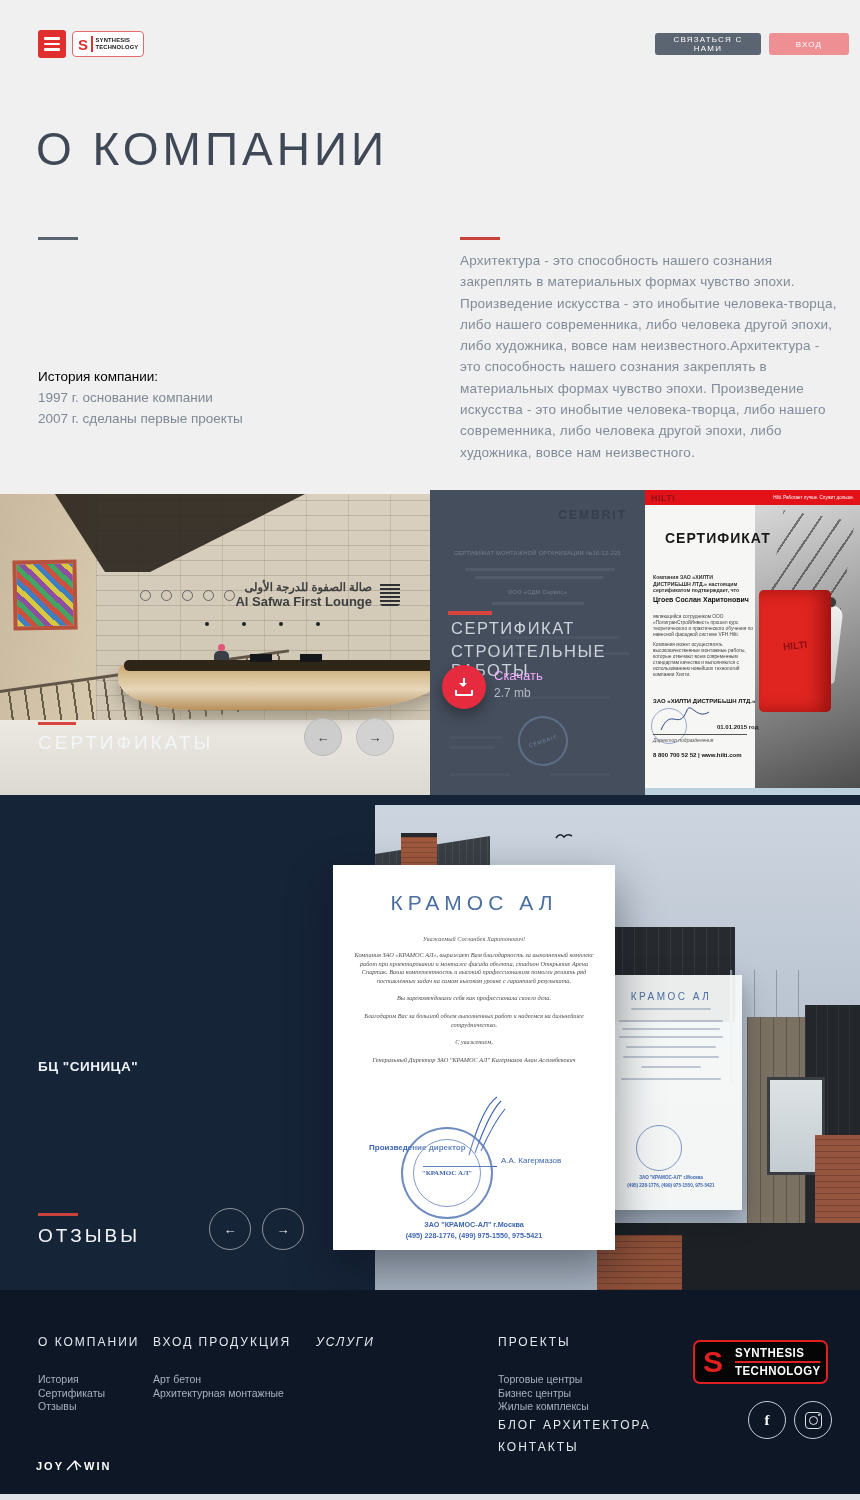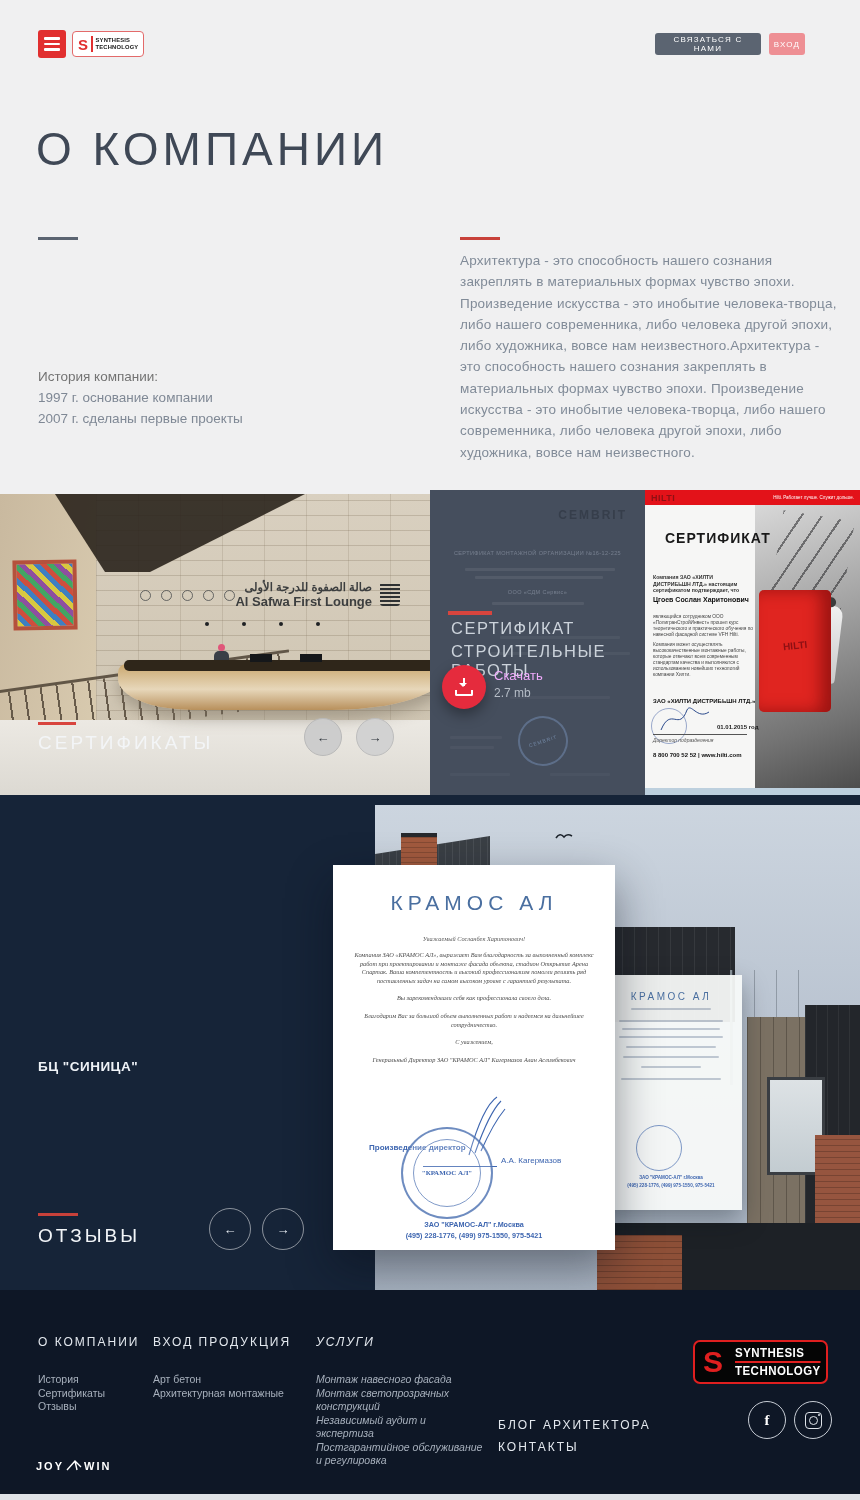--- a/index.html
+++ b/index.html
@@ -11,28 +11,28 @@
           display:flex;flex-direction:column;justify-content:center;align-items:center;gap:3px;}
   .burger i{display:block;width:16px;height:2.5px;background:#fff;border-radius:1px;}
   .brand{position:absolute;left:72px;top:31px;height:26px;background:#fff;border:1px solid #e36a6a;border-radius:4px;
          display:flex;align-items:center;padding:2px 5px;box-sizing:border-box;gap:3px;}
   .brand .s{color:#e12f2f;font-weight:800;font-size:15px;line-height:1;}
   .brand .sep{width:1.5px;height:16px;background:#e12f2f;}
   .brand .txt{display:flex;flex-direction:column;font-size:5.8px;font-weight:bold;color:#151515;letter-spacing:.2px;line-height:7px;}
   .btn{position:absolute;top:33px;height:22px;border-radius:3px;color:#fff;font-size:8px;letter-spacing:1.2px;
        display:flex;align-items:center;justify-content:center;border:none;}
   .btn-contact{left:655px;width:106px;background:#5b6471;}
-  .btn-login{left:769px;width:36px;background:#ee8f94;}
+  .btn-login{left:769px;width:80px;background:#ee8f94;}
   
   .hero-title{position:absolute;left:36px;top:122px;font-size:46px;font-weight:200;color:#3f4856;letter-spacing:4px;}
   .rule{position:absolute;width:40px;height:3px;}
   .rule-slate{background:#5b6471;left:38px;top:237px;}
   .rule-red{background:#c8413a;left:460px;top:237px;}
   .tagline{position:absolute;left:38px;top:251px;width:345px;font-size:13px;line-height:21px;letter-spacing:1px;color:#8b94a1;}
-  .history-label{position:absolute;left:38px;top:369px;font-size:13.5px;color:#737373;}
+  .history-label{position:absolute;left:38px;top:369px;font-size:13.5px;color:#000000;}
   .history-item{position:absolute;left:38px;font-size:13.5px;color:#7f8895;}
   .about{position:absolute;left:460px;top:250px;width:380px;font-size:13.5px;line-height:21.3px;color:#818b98;letter-spacing:.2px;}
   
   .certs{position:absolute;left:0;top:490px;width:860px;height:305px;}
   .panel-lounge{position:absolute;left:0;top:4px;width:430px;height:301px;overflow:hidden;background:linear-gradient(#cec2af,#d5ccbd);}
   .lounge-wallL{position:absolute;left:0;top:0;width:96px;height:232px;background:linear-gradient(100deg,#c9b99f,#d8caaf);}
   .lounge-ceil{position:absolute;left:55px;top:0;width:250px;height:78px;background:#2a241c;clip-path:polygon(0 0,100% 0,38% 100%,20% 100%);opacity:.9;}
   .art{position:absolute;left:13px;top:66px;width:64px;height:70px;border:4px solid #b5513c;box-sizing:border-box;transform:rotate(-1deg);
        background:repeating-linear-gradient(45deg,#d8c840 0 5px,#3f7fc1 5px 10px,#cd4f3e 10px 15px,#43a564 15px 20px,#8e4fa0 20px 25px);}
   .rail{position:absolute;left:-6px;top:176px;width:300px;height:52px;transform:rotate(-8deg);
@@ -398,25 +398,27 @@
     </div>
     <div class="fcol fc2" data-interactable="false">
       <h4 data-interactable="true">ВХОД ПРОДУКЦИЯ</h4>
       <ul>
         <li data-interactable="true">Арт бетон</li>
         <li data-interactable="true">Архитектурная монтажные</li>
       </ul>
     </div>
     <div class="fcol fc3" data-interactable="false">
       <h4 data-interactable="true">УСЛУГИ</h4>
+    </div>
+    <div class="fcol fc4" data-interactable="false">
+      <h4 data-interactable="true">ПРОЕКТЫ</h4>
       <ul>
-        <li data-interactable="true">Монтаж навесного фасада</li>
-        <li data-interactable="true">Монтаж светопрозрачных конструкций</li>
-        <li data-interactable="true">Независимый аудит и экспертиза</li>
-        <li data-interactable="true">Постгарантийное обслуживание и регулировка</li>
+        <li data-interactable="true">Торговые центры</li>
+        <li data-interactable="true">Бизнес центры</li>
+        <li data-interactable="true">Жилые комплексы</li>
       </ul>
     </div>
     <div class="fnav blog" data-interactable="true">БЛОГ АРХИТЕКТОРА</div>
     <div class="fnav contacts" data-interactable="true">КОНТАКТЫ</div>
 
     <div class="flogo" data-interactable="true">
       <span class="s" data-interactable="false">S</span>
       <span class="bar" data-interactable="false"></span>
       <span class="t">
         <span data-interactable="false">SYNTHESIS</span>

